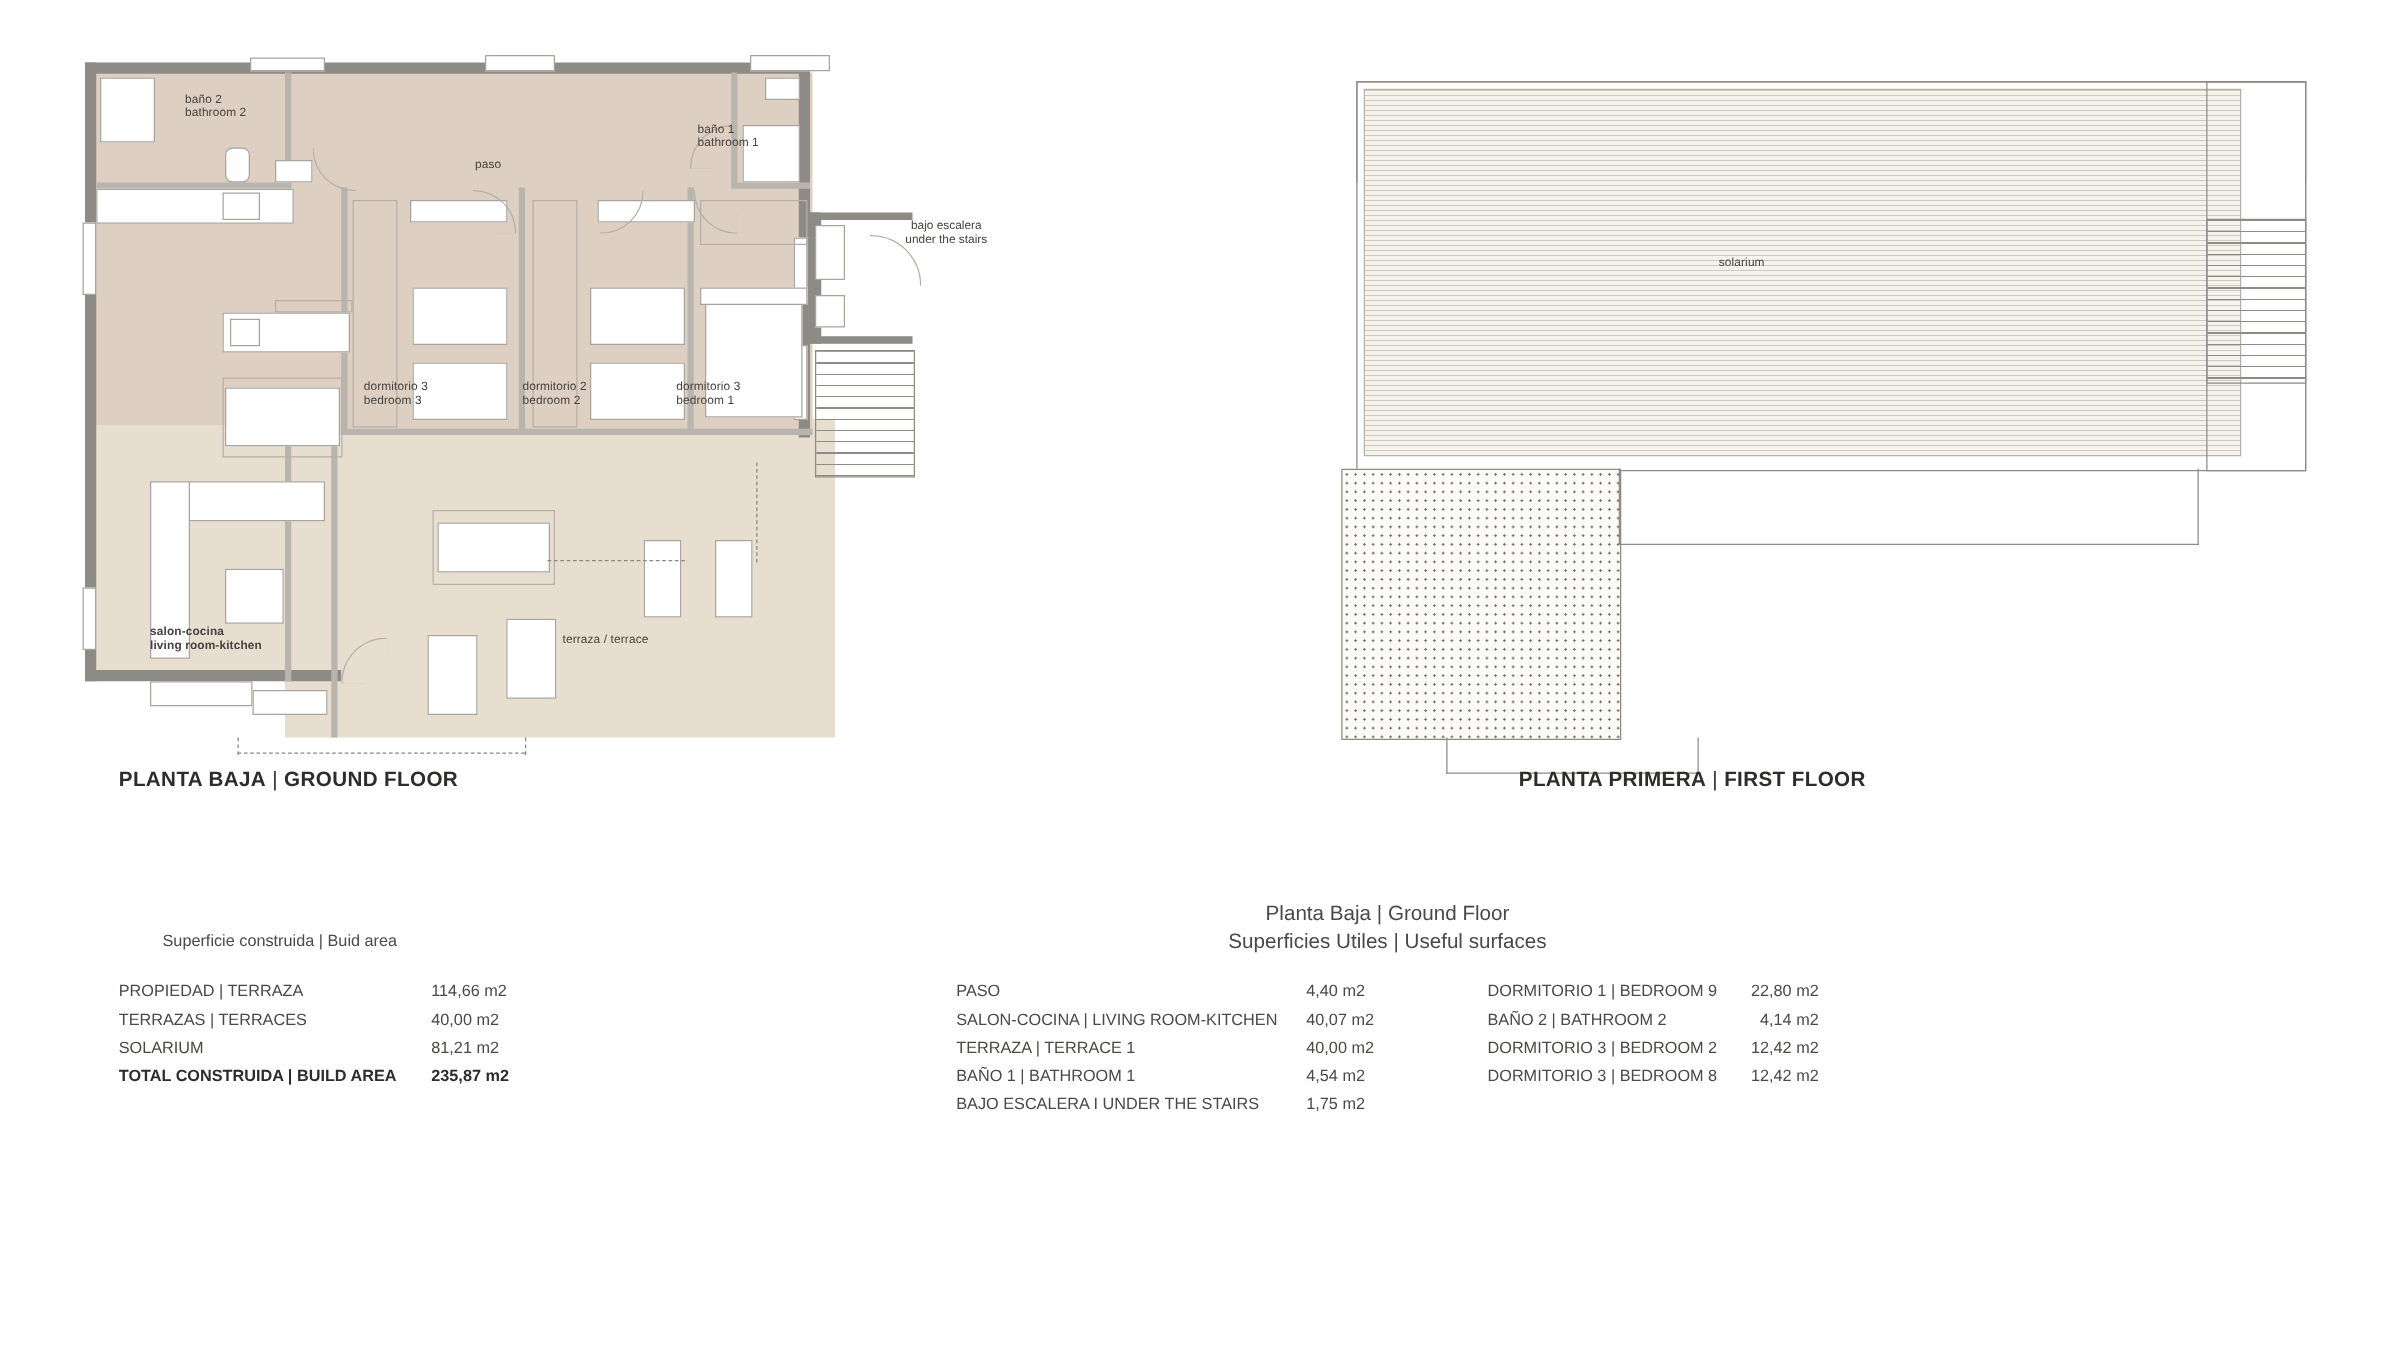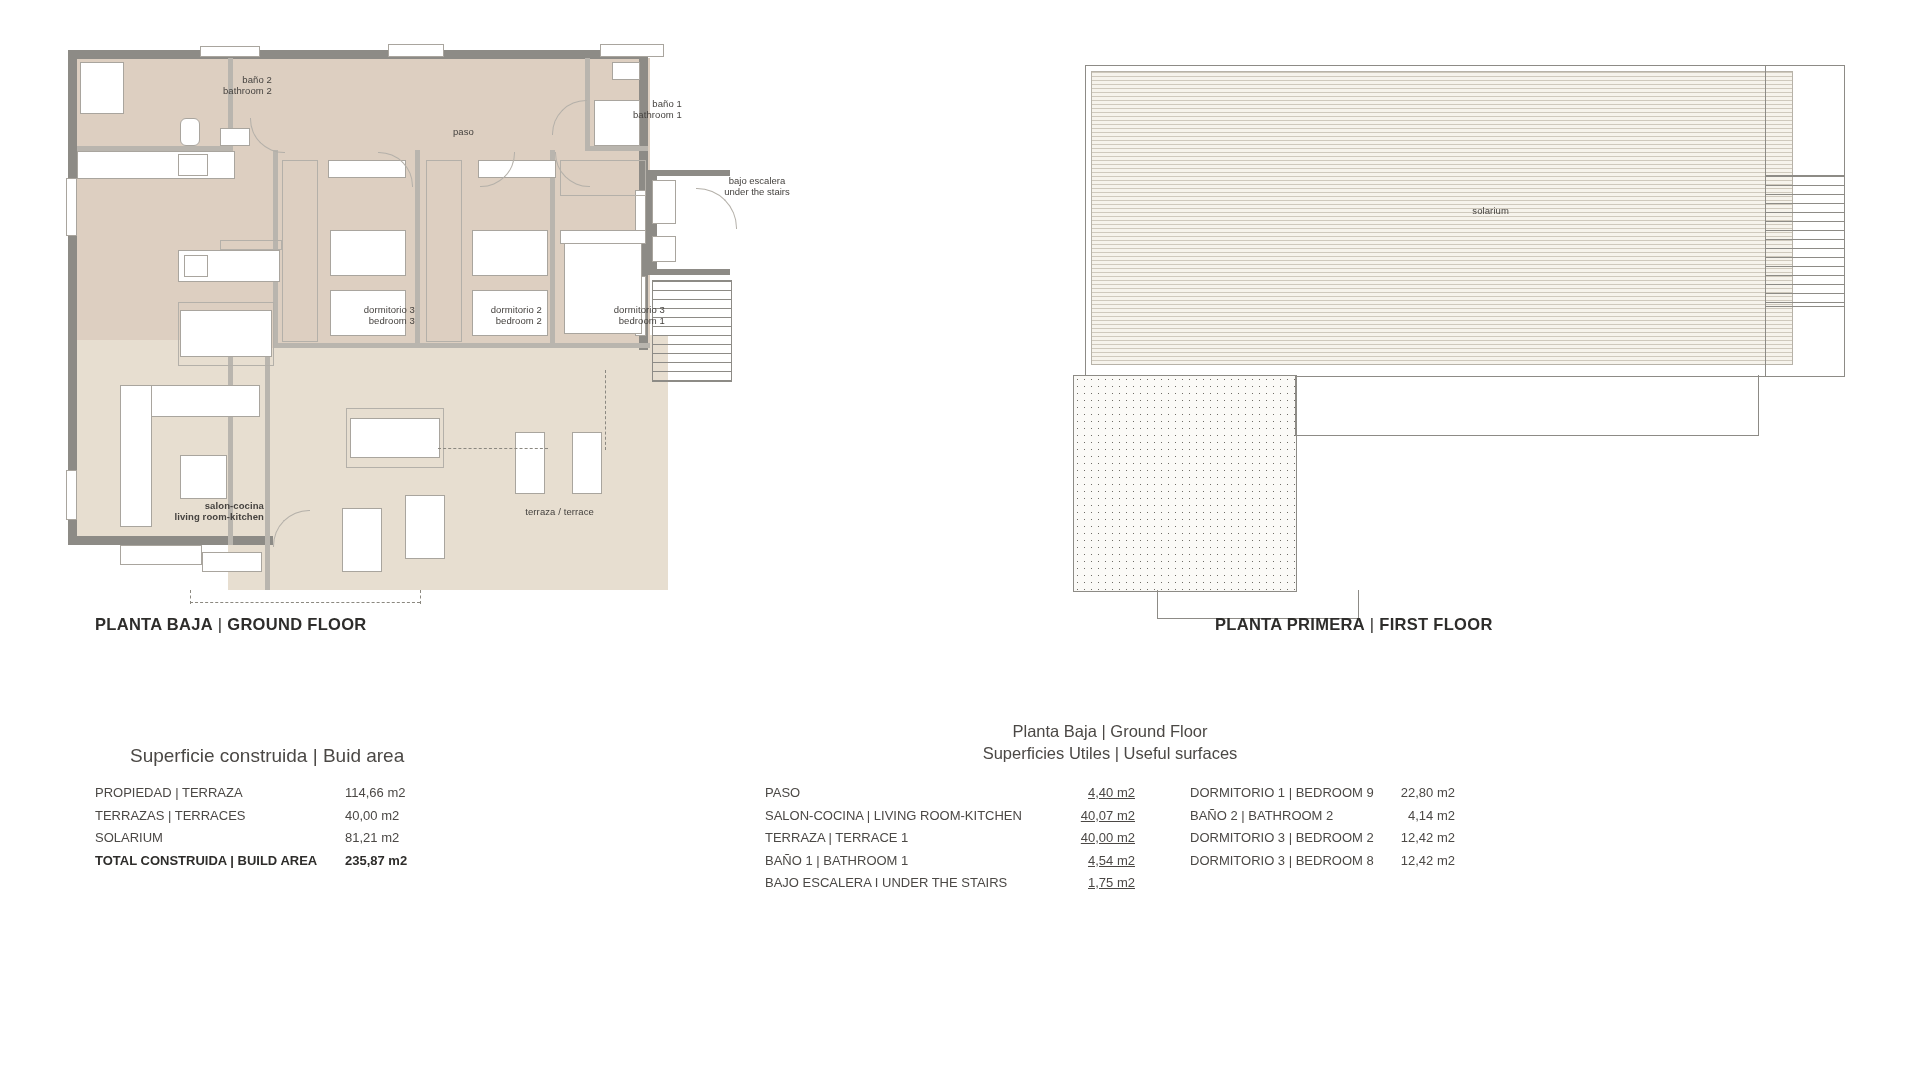--- a/index.html
+++ b/index.html
@@ -19,25 +19,24 @@
     position: absolute;
     inset: 0;
   }
 
   
   .abs { position: absolute; }
   .room-label {
     position: absolute;
     font-size: 9.5px;
     line-height: 11px;
-    text-align: right;
+    text-align: left;
     color: #45423f;
     letter-spacing: .1px;
     white-space: pre-line;
-    margin-left: 14px;
   }
   .wall {
     position: absolute;
     background: #8d8b86;
   }
   .thinwall {
     position: absolute;
     background: #b9b5ae;
   }
   .fill-beige {
@@ -66,21 +65,21 @@
     font-weight: bold;
     letter-spacing: .3px;
     color: #2e2d2b;
     white-space: nowrap;
   }
   .plan-title .sep { font-weight: normal; }
 
   
   .tbl-title {
     position: absolute;
-    font-size: 19px;
+    font-size: 13px;
     color: #4b4845;
     white-space: nowrap;
   }
   .tbl {
     position: absolute;
     font-size: 13px;
     color: #4b4845;
   }
   .tbl .row {
     display: flex;
@@ -91,21 +90,21 @@
   .tbl .lbl { display: inline-block; }
   .tbl .val { display: inline-block; text-align: left; }
   .tbl .row.bold .lbl, .tbl .row.bold .val { font-weight: bold; color: #2e2d2b; }
 
   
   #build-area .lbl { width: 250px; }
   #build-area .val { width: 90px; }
 
   
   #useful-left .lbl { width: 280px; }
-  #useful-left .val { width: 90px; text-align: right; text-decoration: underline; }
+  #useful-left .val { width: 90px; text-align: left; }
   #useful-right .lbl { width: 195px; }
   #useful-right .val { width: 70px; text-align: right; }
 
   .center-head {
     position: absolute;
     text-align: center;
     font-size: 16.5px;
     color: #4b4845;
     line-height: 22px;
     white-space: pre-line;

